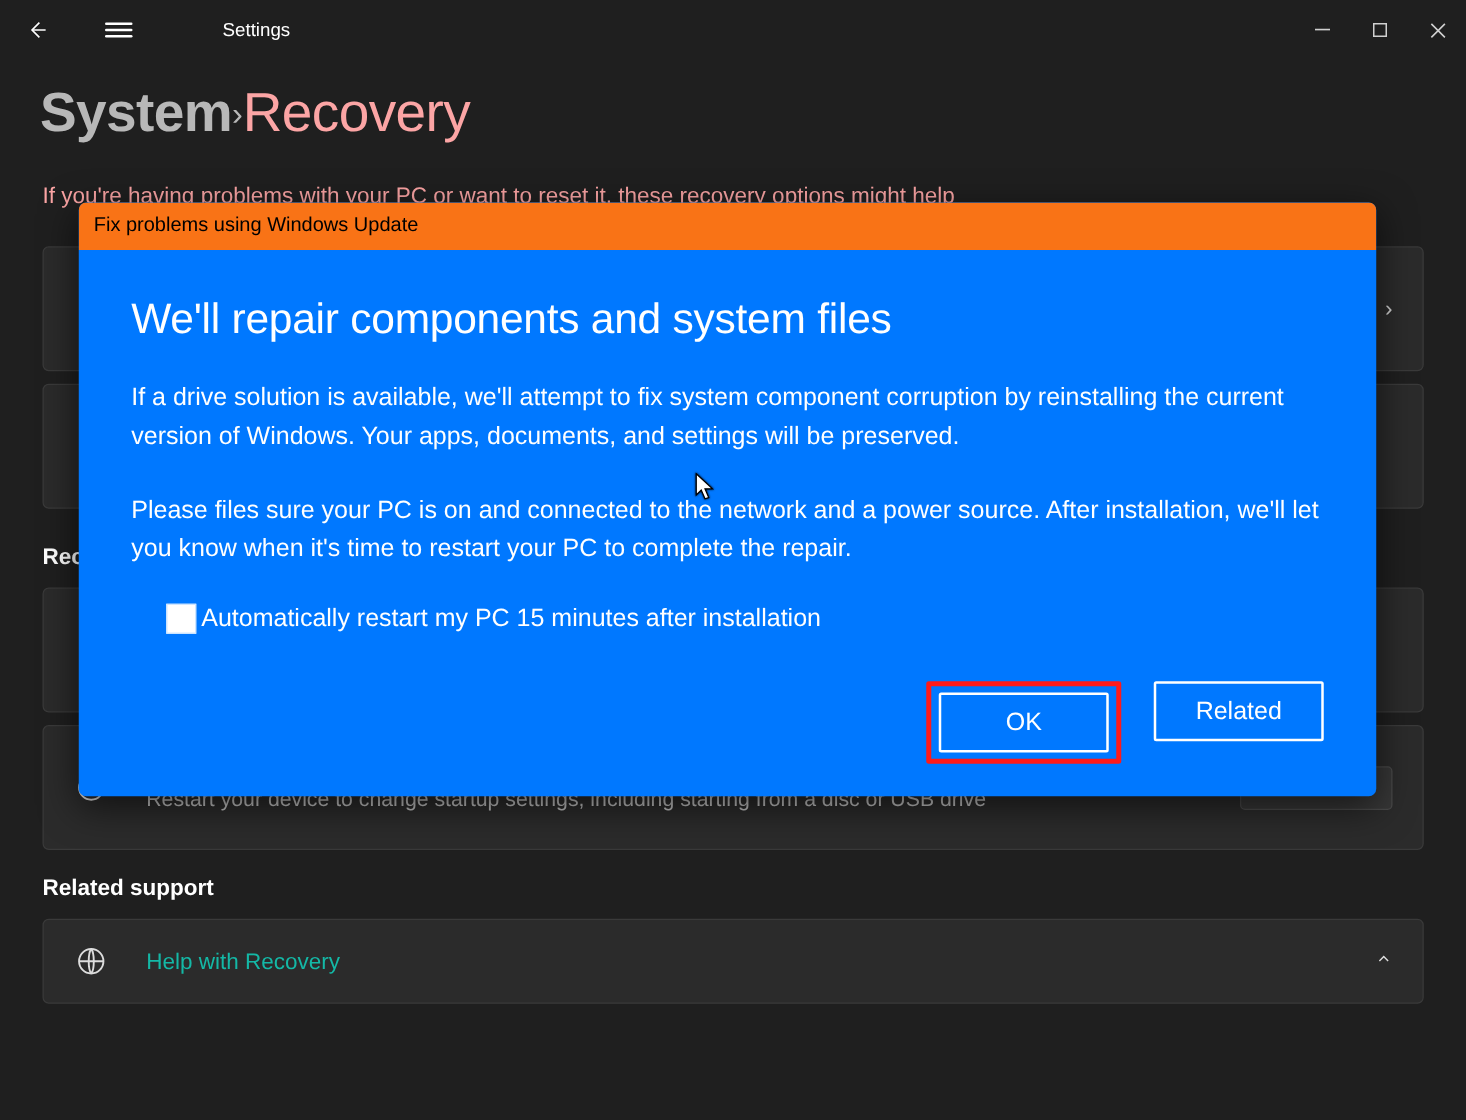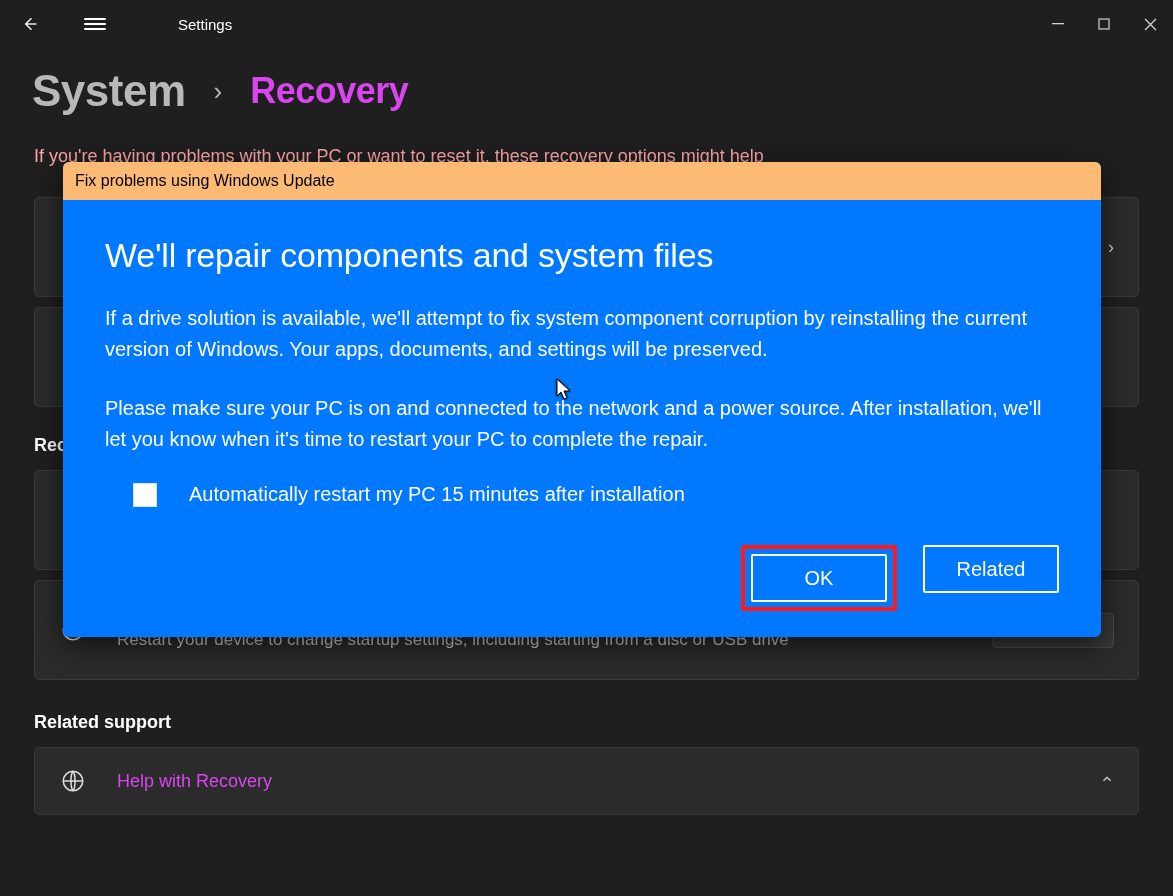--- a/index.html
+++ b/index.html
@@ -43,33 +43,32 @@
     }
     .win-btn {
       width:46px; height:40px;
       display:flex; align-items:center; justify-content:center;
       color:#d0d0d0; font-size:14px;
     }
 
     
     .breadcrumb {
       display:flex; align-items:center;
-      gap: 28px;
       padding-left: 32px;
       margin-top: 18px;
       margin-bottom: 30px;
     }
     .bc-system {
       font-size:44px; font-weight:650; color:#b8b8b8; letter-spacing:-0.5px;
     }
     .bc-chev {
       font-size:26px; color:#b8b8b8; font-weight:300;
     }
     .bc-recovery {
-      font-size:36px; font-weight:700; color:#d946ef; letter-spacing:-0.5px;
+      font-size:44px; font-weight:400; color:#fca5a5; letter-spacing:-0.5px;
     }
 
     .intro {
       padding-left:34px; font-size:18px; color:#fca5a5;
     }
 
     
     .cards {
       padding: 0 34px;
       margin-top:30px;
@@ -89,49 +88,49 @@
     .card .sub { font-size:17px; color:#c2c2c2; margin-top:2px; }
     .chev-right { margin-left:auto; color:#d0d0d0; font-size:18px; }
     .card-btn {
       background:#373737; border:1px solid #4a4a4a; color:#fff;
       border-radius:4px; padding:8px 20px; font-size:15px;
     }
 
     .section-label {
       padding-left:34px;
       font-size:18px; font-weight:600; color:#fff;
-      margin-top:32px; margin-bottom:14px;
+      margin-top:20px; margin-bottom:14px;
     }
 
     
     .help-card {
       margin:0 34px;
       background:#2b2b2b;
       border:1px solid #3a3a3a;
       border-radius:5px;
       padding:20px 24px;
       display:flex; align-items:center;
       min-height:62px;
     }
     .help-card .icon { width:28px; display:flex; justify-content:center; color:#dcdcdc; }
-    .help-card .lbl { margin-left:30px; font-size:18px; color:#d946ef; }
+    .help-card .lbl { margin-left:30px; font-size:18px; color:#14b8a6; }
     .help-card .chev-up { margin-left:auto; color:#ddd; font-size:16px; }
 
     
     .dialog {
       position:absolute;
       left:63px; top:162px;
       width:1038px;
       background:#0078ff;
       border-radius:6px;
       box-shadow:0 8px 30px rgba(0,0,0,0.6);
       overflow:hidden;
     }
     .dialog-titlebar {
-      background:#fdba74;
+      background:#f97316;
       color:#000000;
       font-size:16px;
       padding:10px 12px;
       font-weight:400;
     }
     .dialog-body {
       padding: 36px 42px 26px 42px;
       color:#ffffff;
     }
     .dialog-heading {
@@ -140,21 +139,21 @@
       margin-bottom:28px;
       letter-spacing:-0.2px;
     }
     .dialog-para {
       font-size:20px;
       line-height:1.55;
       margin-bottom:28px;
       font-weight:400;
     }
     .checkbox-row {
-      display:flex; gap:32px;
+      display:flex; align-items:center; gap:4px;
       margin-top:8px;
       padding-left:28px;
     }
     .checkbox-box {
       width:24px; height:24px;
       background:#ffffff;
       border:1px solid #cfe6ff;
     }
     .checkbox-label {
       font-size:20px; color:#fff;
@@ -276,21 +275,21 @@
         <path d="M6 15l6-6 6 6"></path>
       </svg>
   </div>
 </div>
 
 <div class="dialog">
   <div class="dialog-titlebar">Fix problems using Windows Update</div>
   <div class="dialog-body">
     <div class="dialog-heading">We'll repair components and system files</div>
     <div class="dialog-para">If a drive solution is available, we'll attempt to fix system component corruption by reinstalling the current version of Windows. Your apps, documents, and settings will be preserved.</div>
-    <div class="dialog-para">Please make sure your PC is on and connected to the network and a power source. After installation, we'll let you know when it's time to restart your PC to complete the repair.</div>
+    <div class="dialog-para">Please files sure your PC is on and connected to the network and a power source. After installation, we'll let you know when it's time to restart your PC to complete the repair.</div>
     <div class="checkbox-row">
       <div class="checkbox-box"></div>
       <div class="checkbox-label">Automatically restart my PC 15 minutes after installation</div>
     </div>
     <div class="dialog-buttons">
       <div class="highlight-box">
         <div class="dlg-btn">OK</div>
       </div>
       <div class="dlg-btn">Related</div>
     </div>

